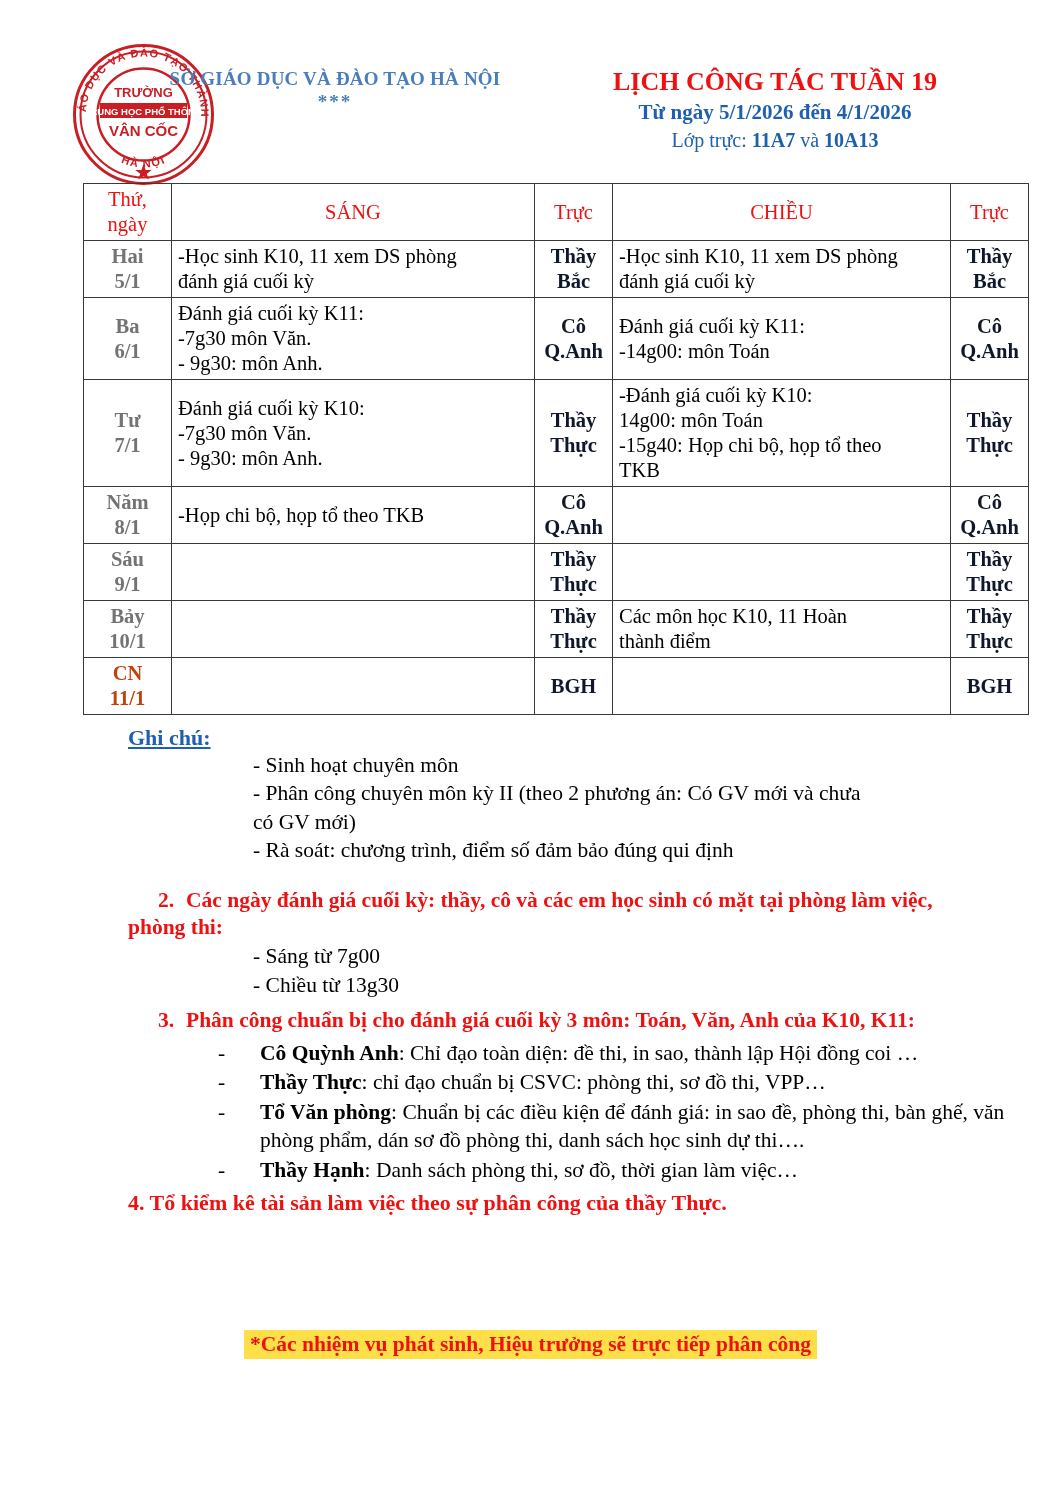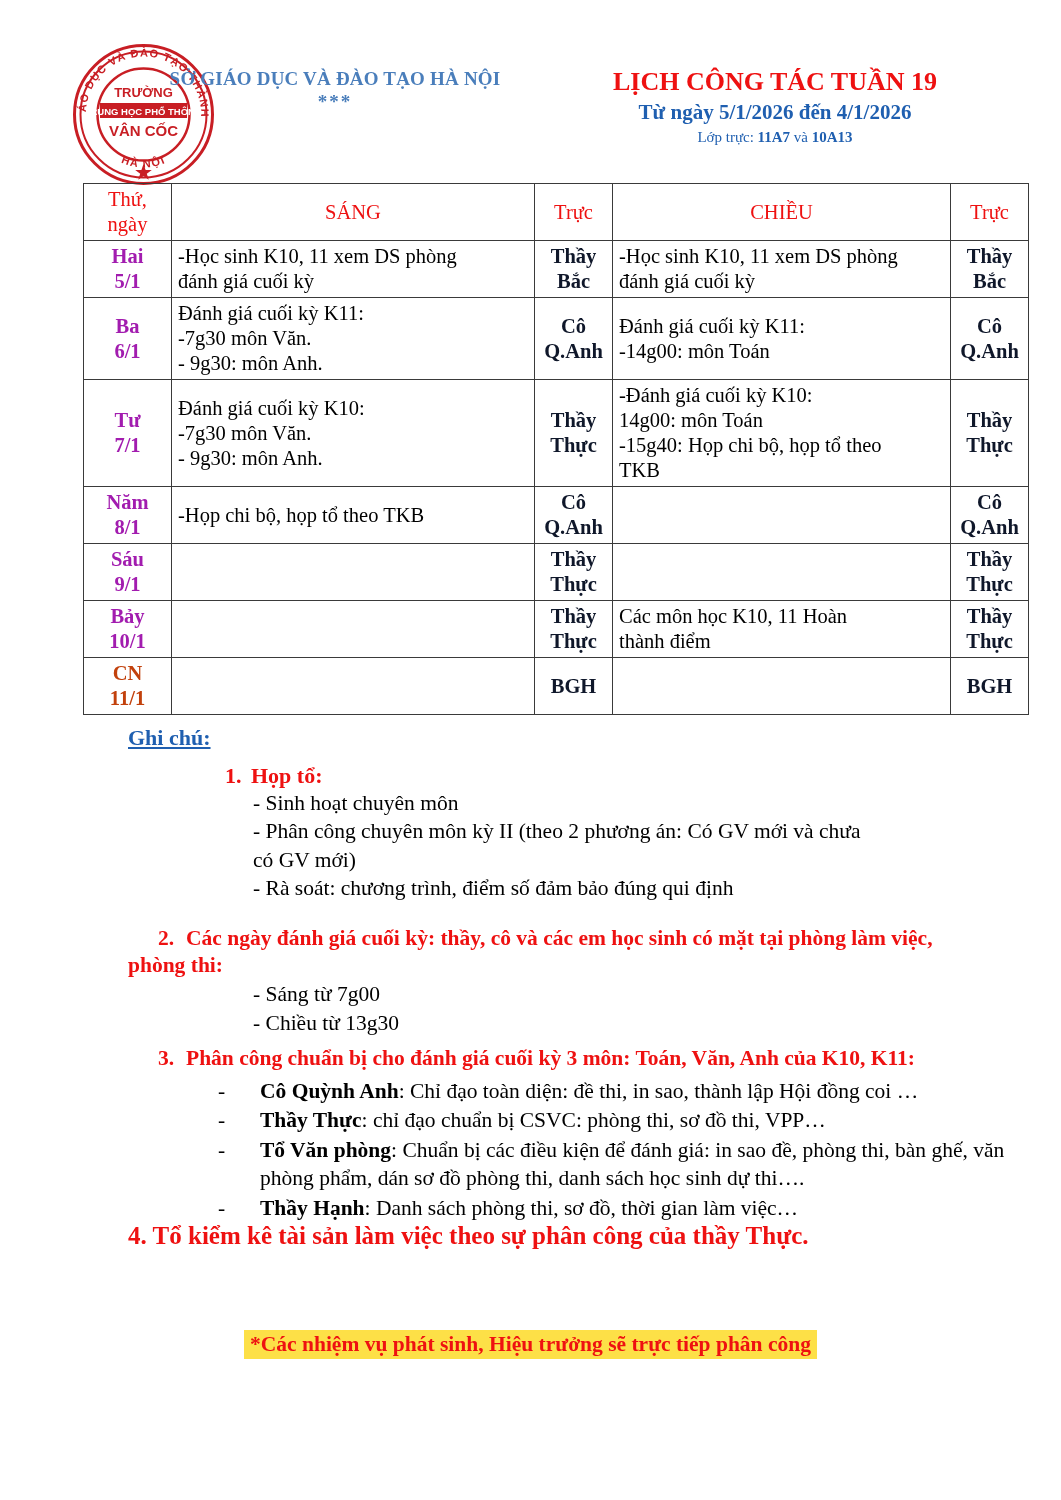--- a/index.html
+++ b/index.html
@@ -32,21 +32,21 @@
   }
   .org-stars{
     font-size:19px;font-weight:bold;color:#4a7ebb;letter-spacing:2px;margin-top:1px;
   }
 
   .title-block{
     position:absolute;left:540px;top:66px;width:470px;text-align:center;line-height:1.2;
   }
   .title-main{font-size:26px;font-weight:bold;color:#ee1111;white-space:nowrap;}
   .title-sub{font-size:21px;font-weight:bold;color:#1f5fb0;margin-top:3px;white-space:nowrap;}
-  .title-sub2{font-size:15px;color:#1f5fb0;margin-top:3px;white-space:nowrap;}
+  .title-sub2{font-size:20px;color:#1f5fb0;margin-top:3px;white-space:nowrap;}
   .title-sub2 b{font-weight:bold;}
 
   
   table.sched{
     position:absolute;left:83px;top:183px;
     border-collapse:collapse;
     width:945px;
     table-layout:fixed;
   }
   table.sched td,table.sched th{
@@ -62,21 +62,21 @@
   col.c-afternoon{width:338px;}
   col.c-duty2{width:78px;}
 
   thead th{
     text-align:center;color:#ee1111;font-weight:normal;font-size:21px;
     padding-top:6px;padding-bottom:6px;
   }
   th.h-day{line-height:1.15;}
 
   td.day{
-    text-align:center;color:#a21caf;font-weight:bold;font-size:19px;line-height:1.2;
+    text-align:center;color:#737373;font-weight:bold;font-size:19px;line-height:1.2;
   }
   td.day.sunday{color:#c2410c;}
   td.content{
     text-align:left;color:#000;font-size:20.5px;
   }
   td.duty{
     text-align:center;color:#0f172a;font-weight:bold;font-size:19px;line-height:1.2;
   }
   .cellline{display:block;}
 
@@ -119,22 +119,22 @@
     position:relative;margin-left:218px;width:745px;
     font-size:21.5px;line-height:1.32;color:#000;
     padding-left:42px;margin-top:1px;
   }
   ul.duty-list li .dash{
     position:absolute;left:0;top:0;color:#000;font-size:21.5px;
   }
   ul.duty-list li b{font-weight:bold;}
 
   .n4{
-    margin-left:128px;
-    font-size:25px;font-weight:bold;color:#ee1111;
+    margin-left:128px;margin-top:6px;
+    font-size:22px;font-weight:bold;color:#ee1111;
   }
 
   .footer-highlight{
     position:absolute;left:0;top:1330px;width:1061px;text-align:center;
   }
   .footer-highlight span{
     display:inline-block;background:#fde047;color:#ee1111;
     font-size:21.5px;font-weight:bold;padding:2px 6px;
   }
 </style>
@@ -338,23 +338,20 @@
             <span class="cellline">BGH</span>
           </td>
         </tr>
       </tbody>
   </table>
 
   <div class="notes">
 
     <div class="ghichu">Ghi chú:</div>
 
-    <div class="n1-head">
-      <span class="num">1.</span><span>Họp tổ:</span>
-    </div>
     <div id="note1-lines">
         <div class="sub-line">- Sinh hoạt chuyên môn</div>
         <div class="sub-line">- Phân công chuyên môn kỳ II (theo 2 phương án: Có GV mới và chưa</div>
         <div class="sub-line">có GV mới)</div>
         <div class="sub-line">- Rà soát: chương trình, điểm số đảm bảo đúng qui định</div>
       </div>
 
     <div class="n2">
       <span class="lead">2.</span><span>Các ngày đánh giá cuối kỳ: thầy, cô và các em học sinh có mặt tại phòng làm việc, phòng thi:</span>
     </div>

